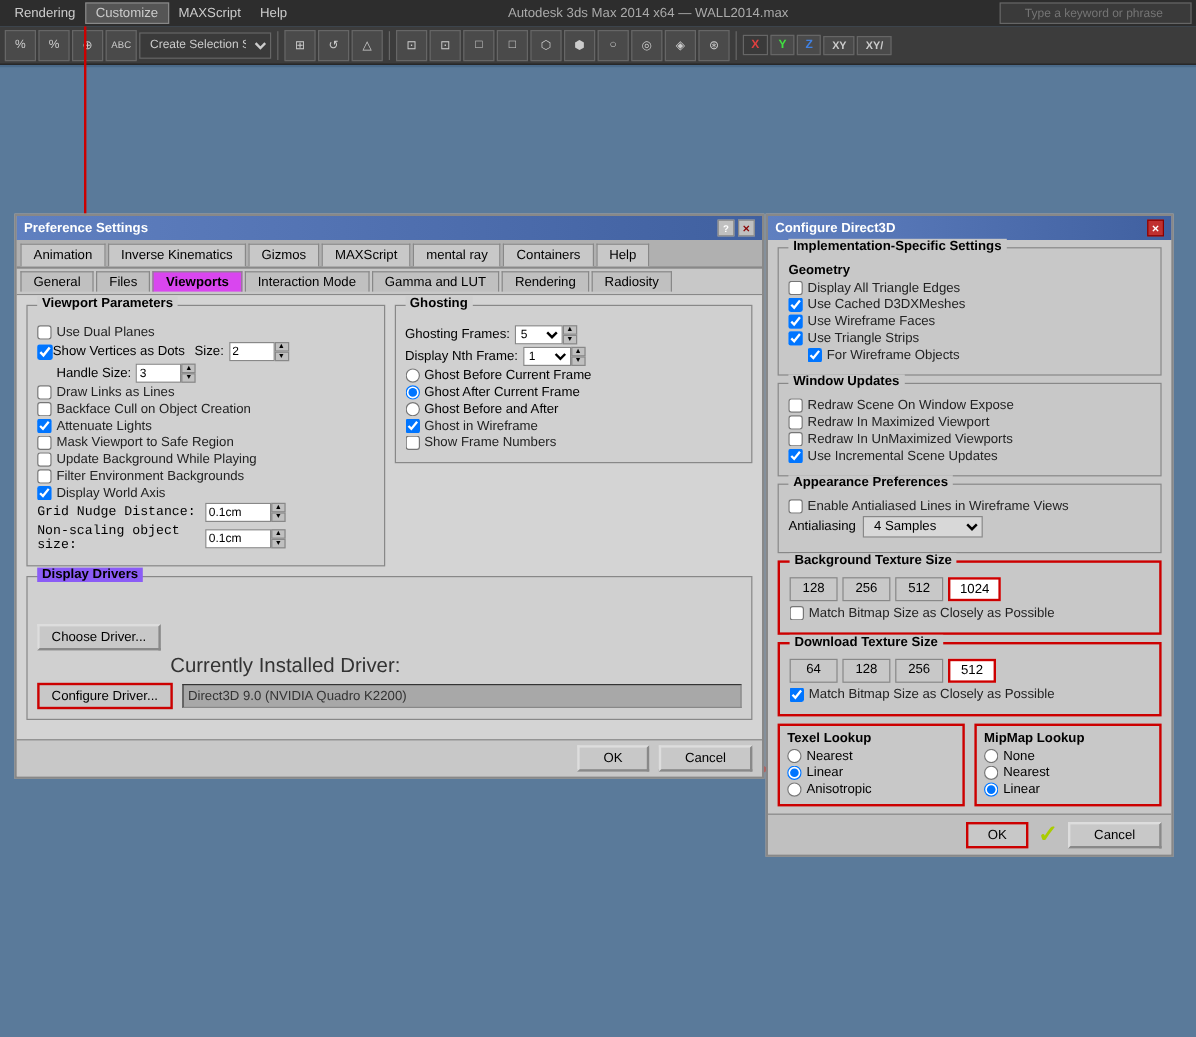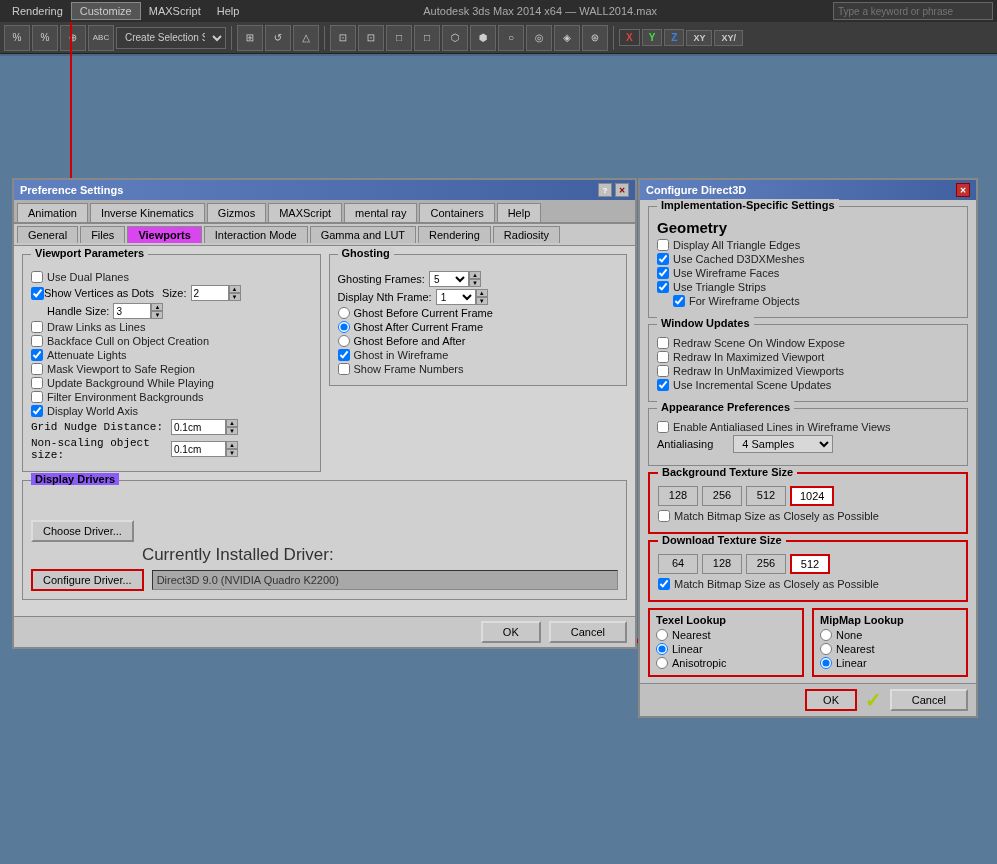--- a/index.html
+++ b/index.html
@@ -463,21 +463,21 @@
     }
     .tex-btn.selected {
       background: white;
       border: 2px solid #cc0000;
     }
 
     
     .aa-row {
       display: flex;
       align-items: center;
-      gap: 20px;
+      gap: 6px;
       margin-bottom: 4px;
     }
     .aa-select {
       padding: 1px 4px;
       border: 1px solid #888;
       background: #d8d8d8;
       font-size: 11px;
       width: 100px;
     }
 
@@ -544,21 +544,21 @@
   </style>
 </head>
 <body>
 
 <div class="menu-bar">
   <span>Rendering</span>
   <span class="active-menu">Customize</span>
   <span>MAXScript</span>
   <span>Help</span>
   <span class="app-title">Autodesk 3ds Max 2014 x64 — WALL2014.max</span>
-  <input type="text" style="height: 18px; width: 160px; font-size: 10px; background: rgb(58, 58, 58); border: 1px solid rgb(102, 102, 102); color: rgb(170, 170, 170); padding: 0px 4px;" placeholder="Type a keyword or phrase">
+  <input type="text" style="height: 18px; width: 160px; font-size: 10px; background: rgb(58, 58, 58); border: 1px solid rgb(102, 102, 102); color: rgb(170, 170, 170); padding: 0px 20px;" placeholder="Type a keyword or phrase">
 </div>
 
 <div class="toolbar">
   <div class="toolbar-btn">%</div>
   <div class="toolbar-btn">%</div>
   <div class="toolbar-btn">⊕</div>
   <div class="toolbar-btn" style="font-size:8px;">ABC</div>
   <select class="toolbar-dropdown">
     <option>Create Selection Se</option>
   </select>
@@ -768,21 +768,21 @@
   <div class="d3d-titlebar">
     <span>Configure Direct3D</span>
     <div class="d3d-close-btn">✕</div>
   </div>
 
   <div class="d3d-content">
 
     <div class="d3d-group">
       <div class="d3d-group-title">Implementation-Specific Settings</div>
       <div style="height:6px;"></div>
-      <div style="font-size:15px; font-weight:bold; margin-bottom:3px;">Geometry</div>
+      <div style="font-size:11px; font-weight:bold; margin-bottom:3px;">Geometry</div>
       <div class="check-row">
         <input type="checkbox" style="">
         <label>Display All Triangle Edges</label>
       </div>
       <div class="check-row">
         <input type="checkbox" checked="" style="">
         <label>Use Cached D3DXMeshes</label>
       </div>
       <div class="check-row">
         <input type="checkbox" checked="" style="">

